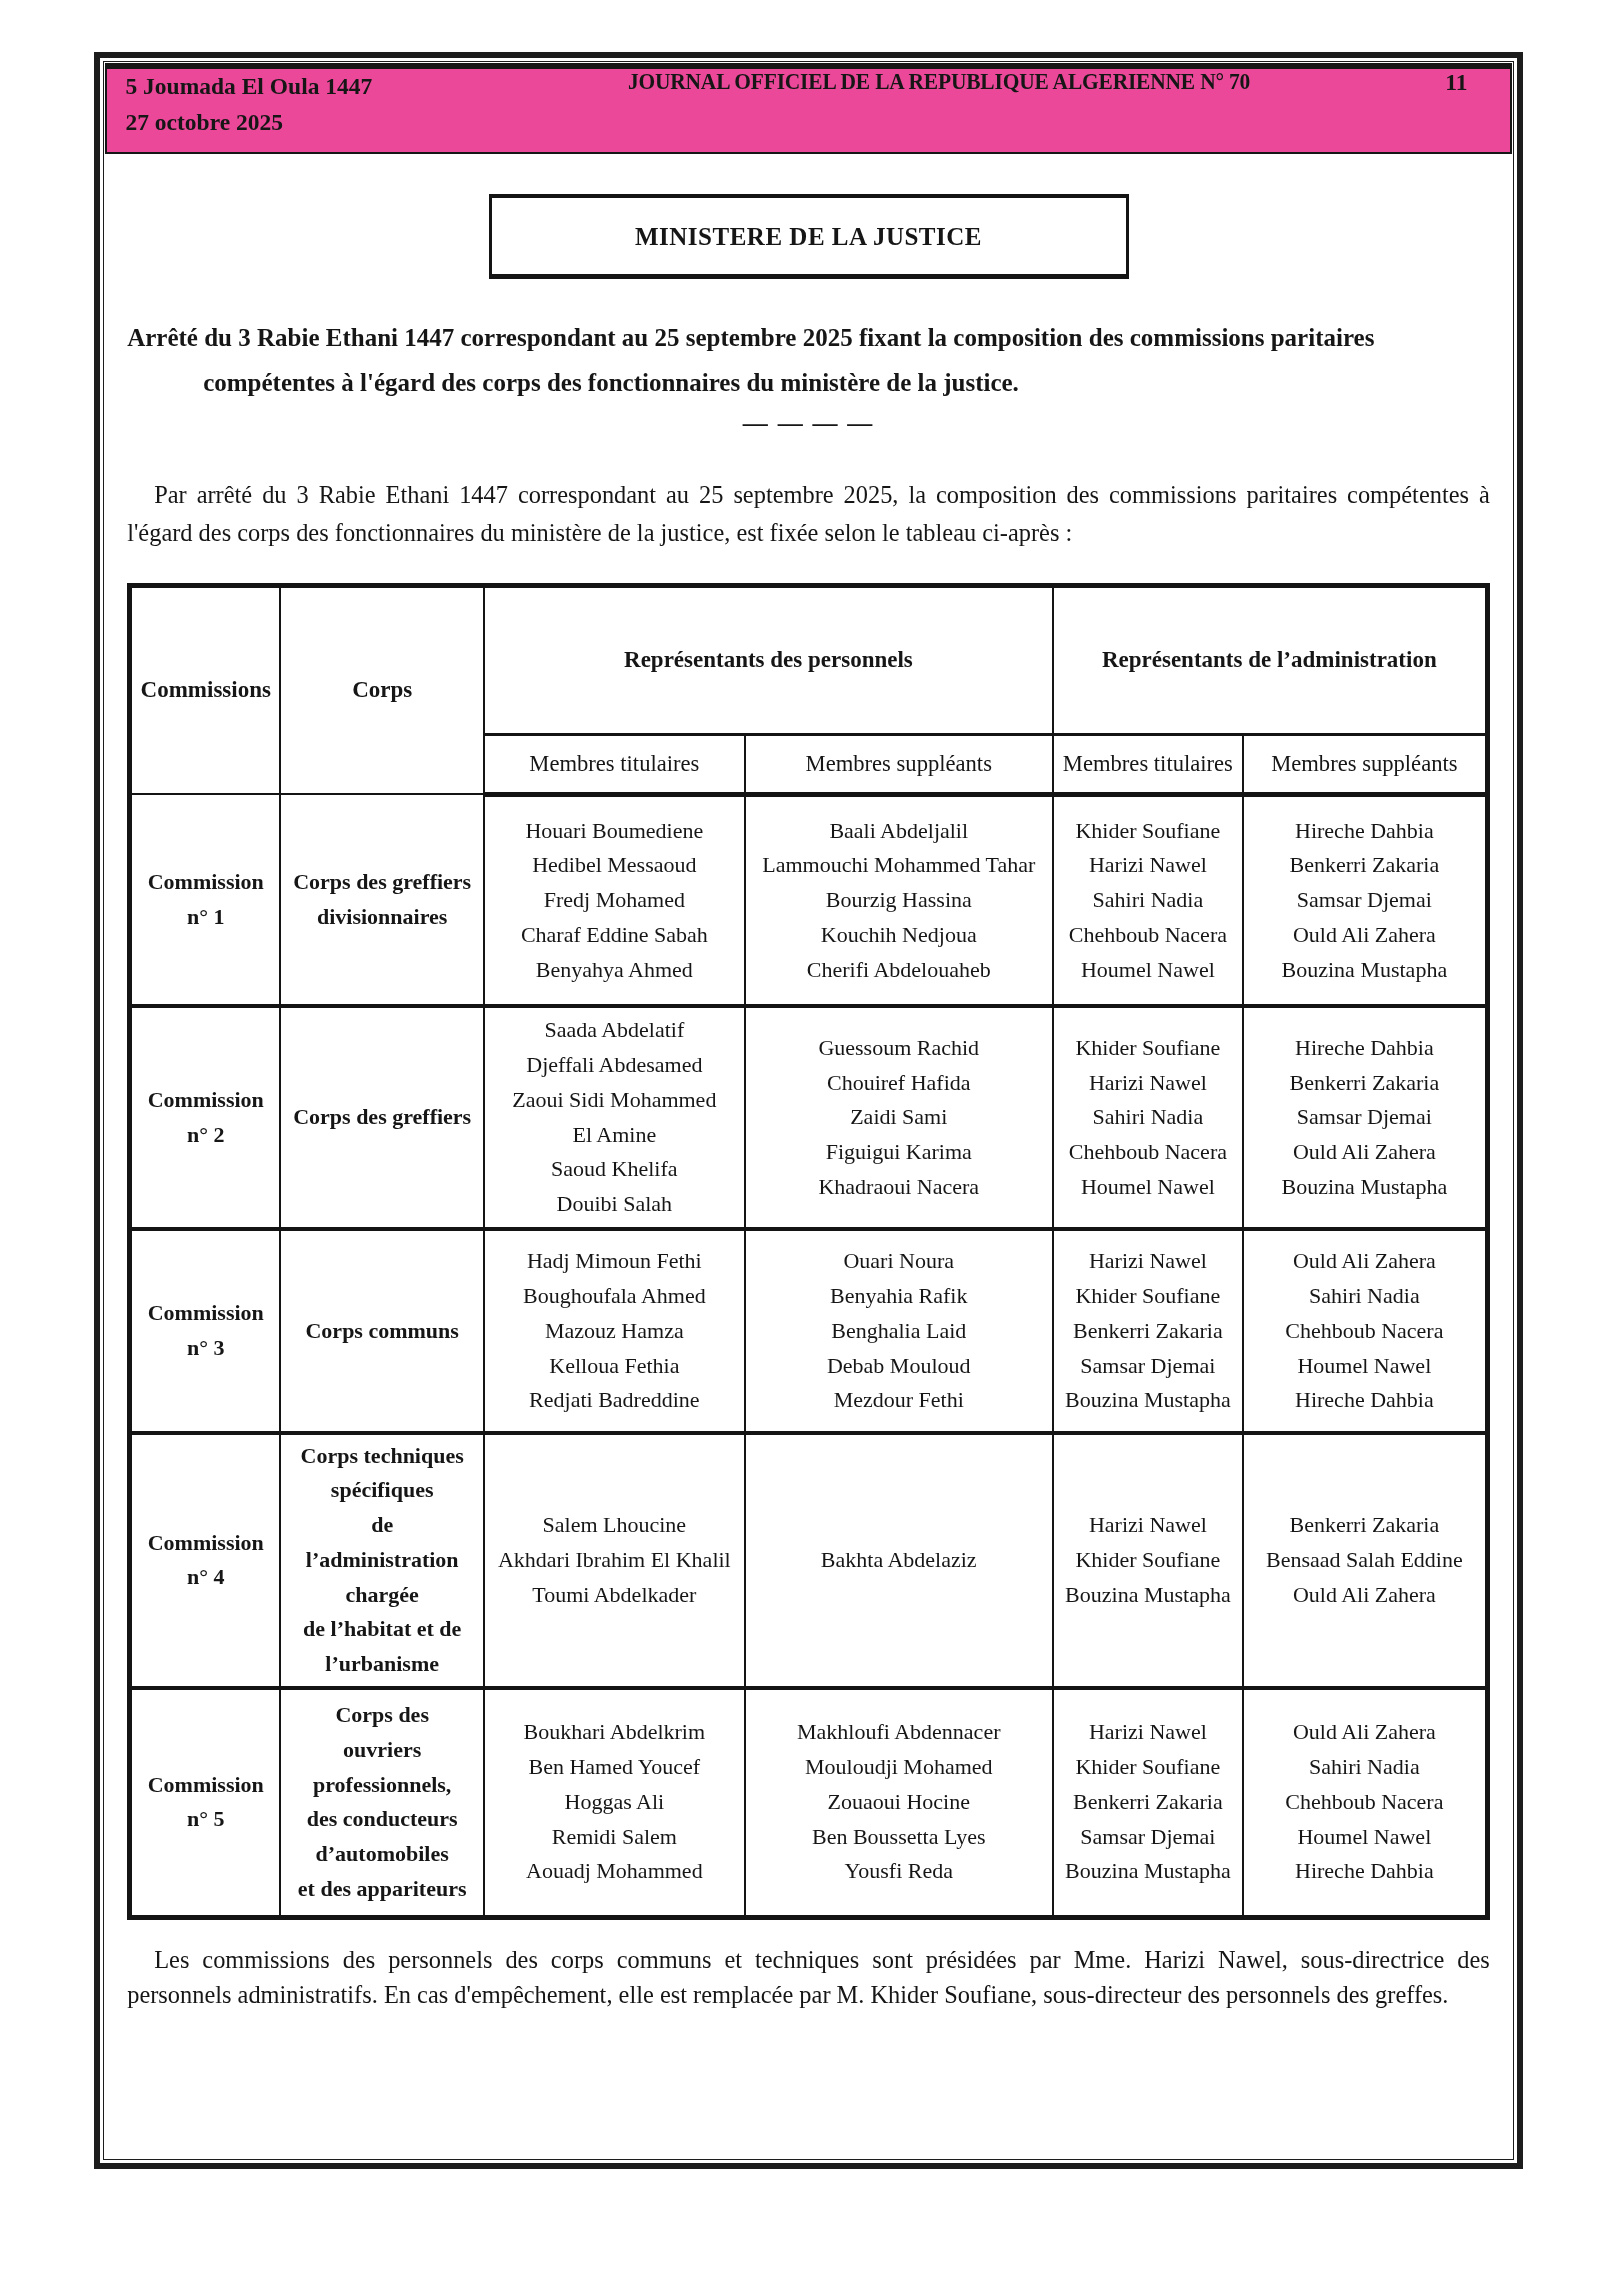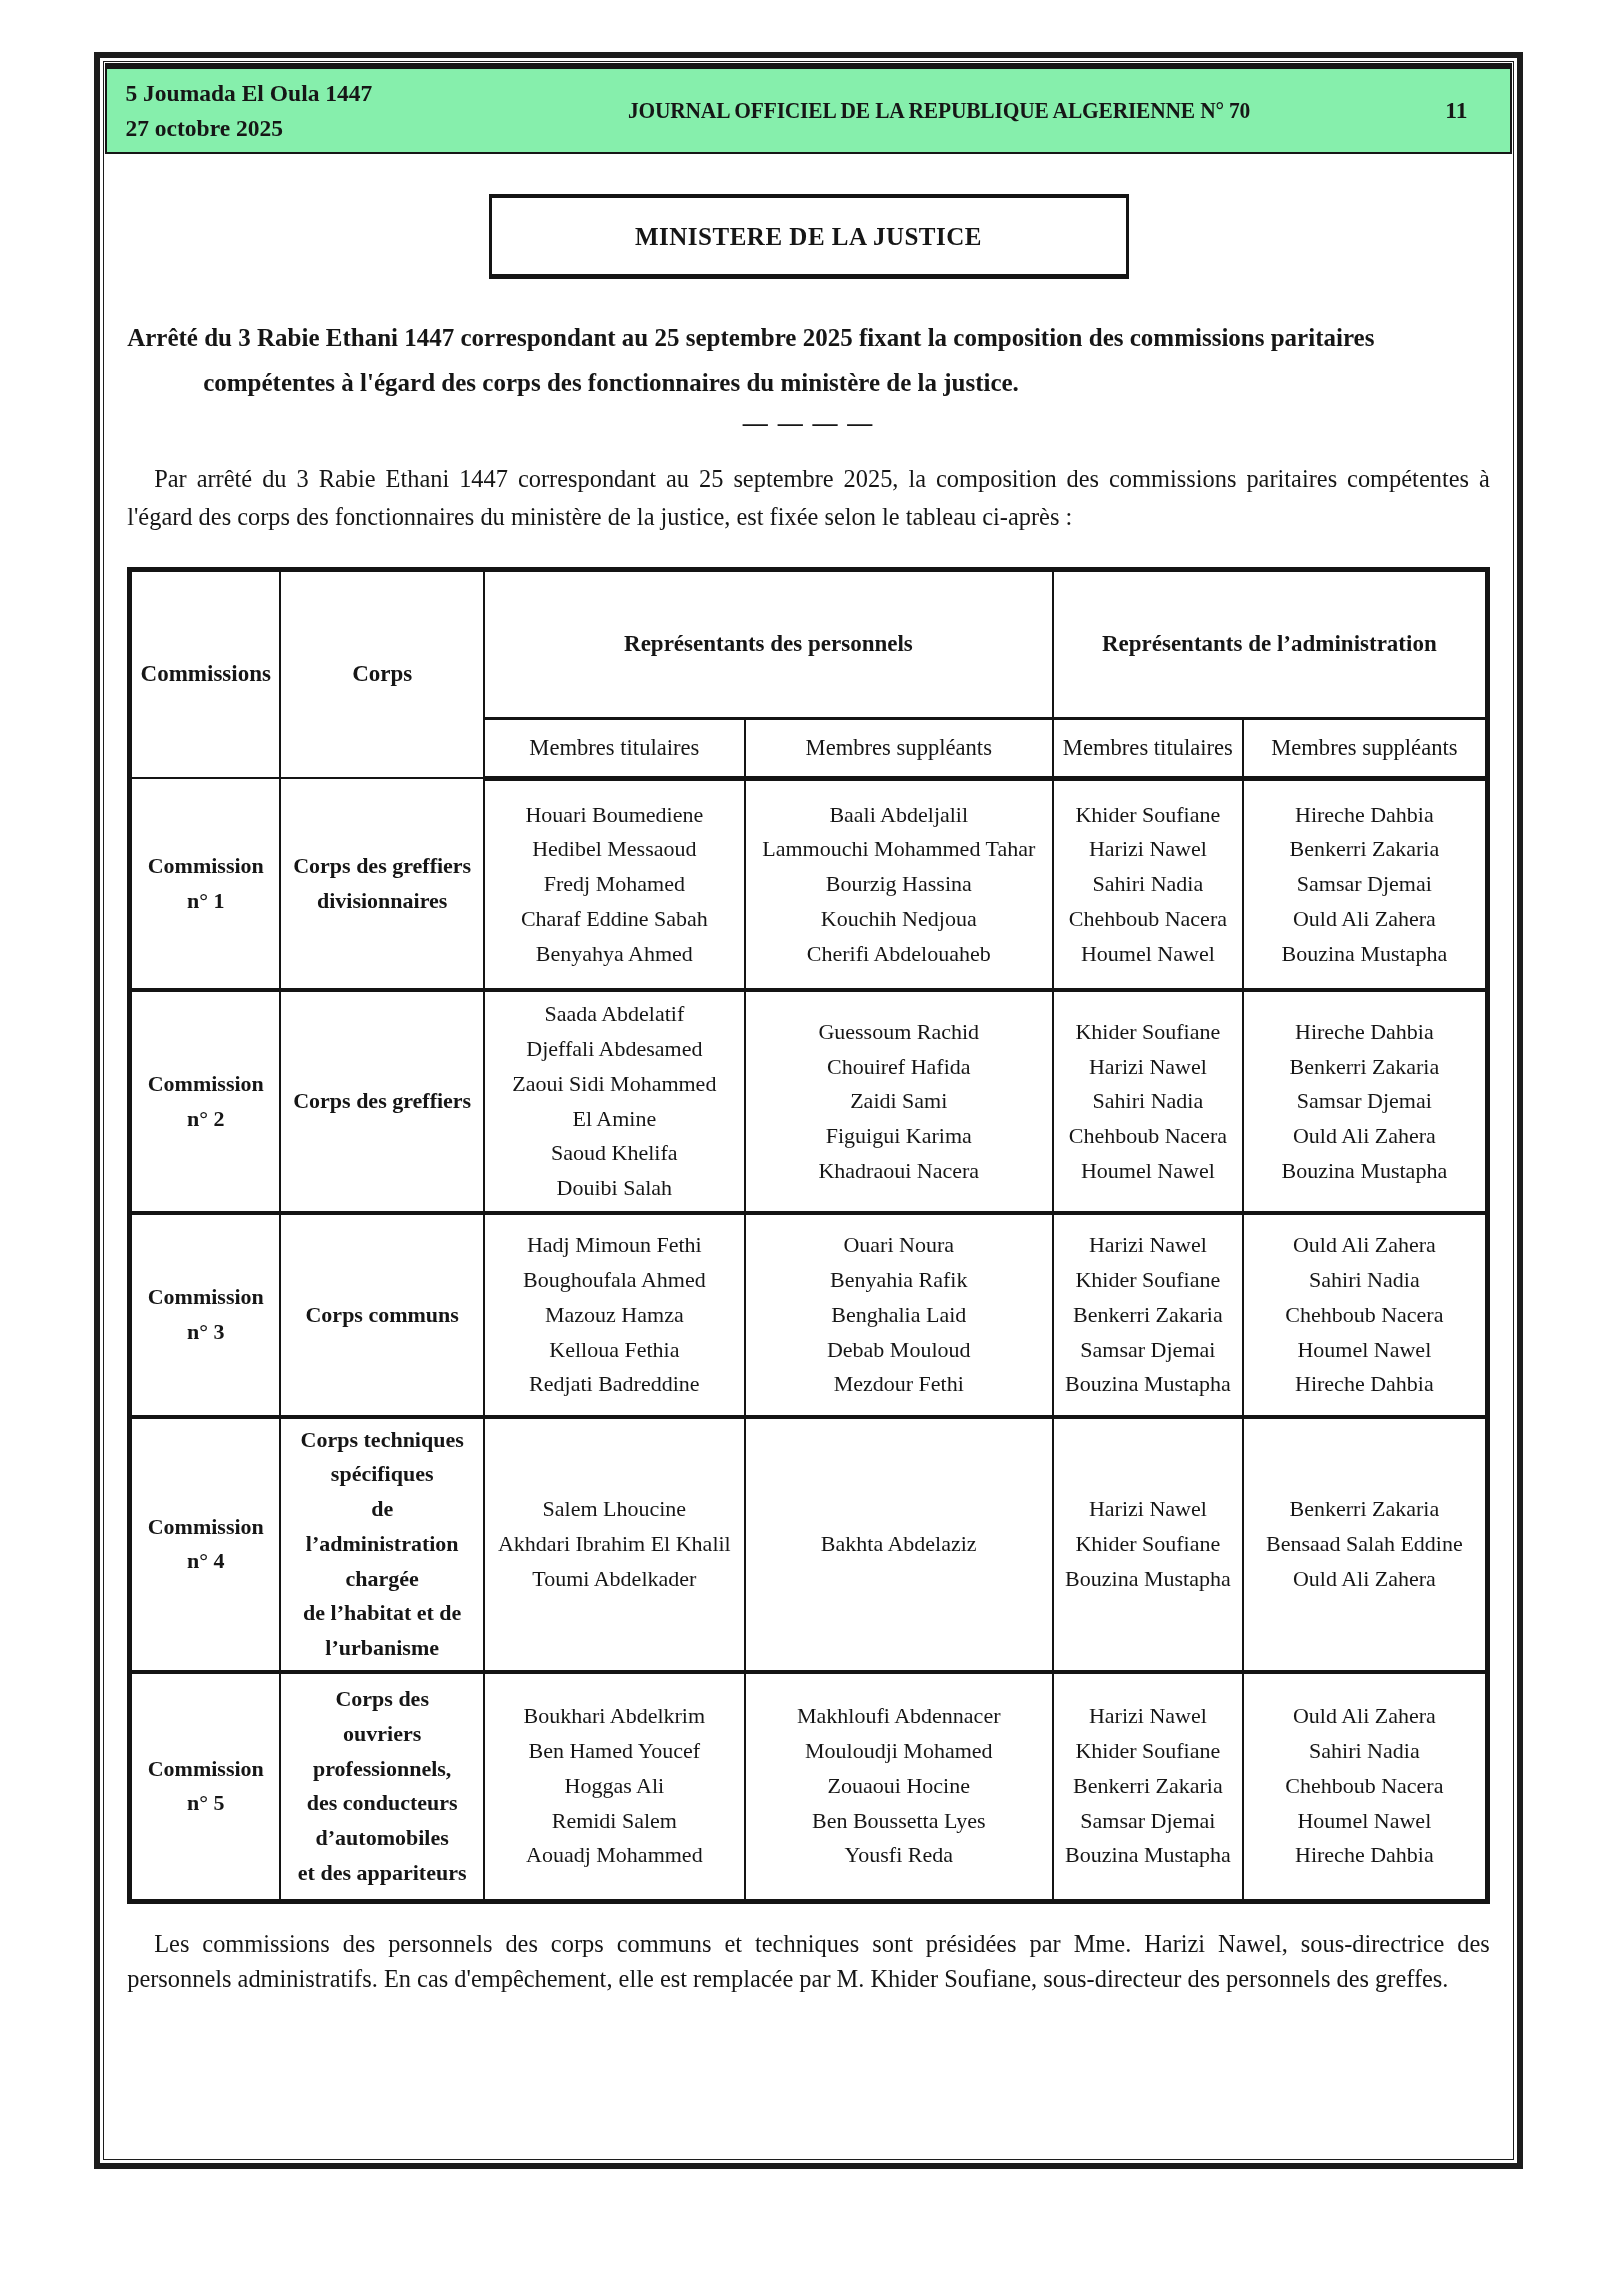--- a/index.html
+++ b/index.html
@@ -10,43 +10,43 @@
   }
   .frame {
     position:absolute; left:94px; top:52px; width:1429px; height:2117px;
     border:6.3px solid #1c1c1c; box-sizing:border-box;
   }
   .frame-inner {
     position:absolute; inset:2.7px; border:1.8px solid #1c1c1c; overflow:hidden;
   }
   
   .band {
-    margin:1.8px; height:83px; background:#86efac;
+    margin:1.8px; height:83px; background:#ec4899;
     border:2.7px solid #161616; border-top-width:6.3px;
-    display:flex; align-items:center;
+    display:flex; align-items:flex-start;
   }
   .band-left { padding-left:18px; width:344px; font-weight:bold; font-size:23.5px; line-height:1.5; }
   .band-center { flex:1; text-align:center; font-weight:bold; font-size:22.6px; transform:scaleX(0.95); letter-spacing:-0.2px; }
   .band-right { width:100px; text-align:right; padding-right:42px; font-weight:bold; font-size:23.5px; box-sizing:border-box; }
 
   .content { padding:0 23.5px; }
 
   .ministry-box {
     width:640px; margin:40px auto 0; box-sizing:border-box;
     border:3.6px solid #141414; border-top-width:4.5px; border-bottom-width:5.4px;
     text-align:center; padding:24.4px 0 23.5px;
     font-weight:bold; font-size:25px; letter-spacing:0.5px;
   }
 
   .decree-heading {
     margin:36px 0 0; padding-left:76px; text-indent:-76px;
     font-weight:bold; font-size:25px; line-height:1.8; white-space:pre-line;
   }
   .separator { margin:3.6px 0 0; text-align:center; font-weight:bold; font-size:25px; letter-spacing:1.8px; }
-  .intro { margin:23px 0 0; font-size:24.4px; line-height:1.55; text-align:justify; text-indent:27px; }
+  .intro { margin:39px 0 0; font-size:24.4px; line-height:1.55; text-align:justify; text-indent:27px; }
 
   table.commissions {
     width:100%; border-collapse:collapse; margin-top:31px;
     border:5.4px solid #141414; table-layout:fixed;
   }
   .commissions th, .commissions td {
     border:2.7px solid #141414; text-align:center; vertical-align:middle;
     padding:3.6px 1.8px; box-sizing:border-box;
   }
   tr.ghead { height:149px; }

